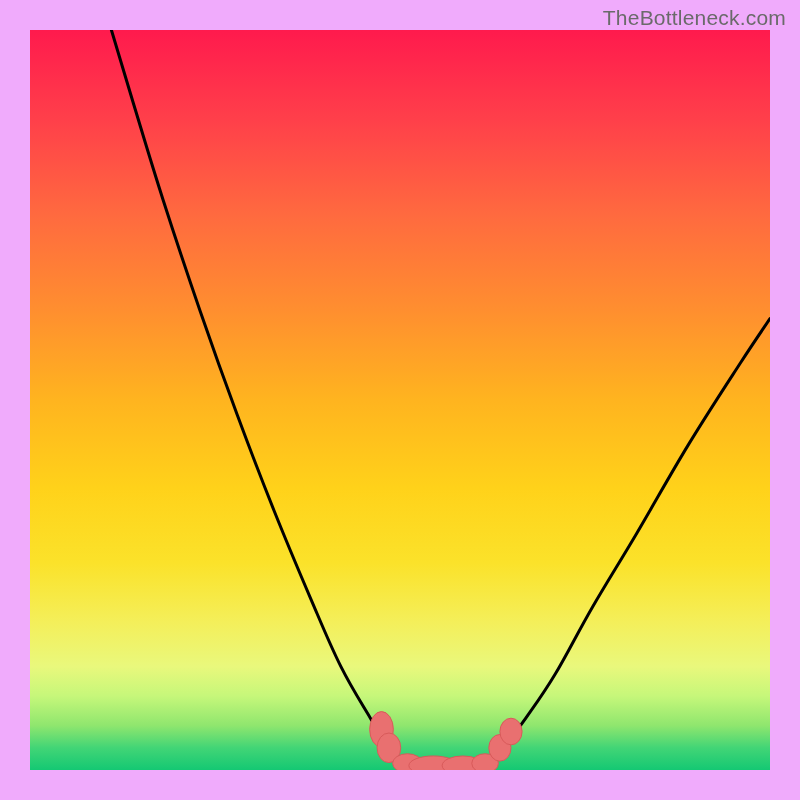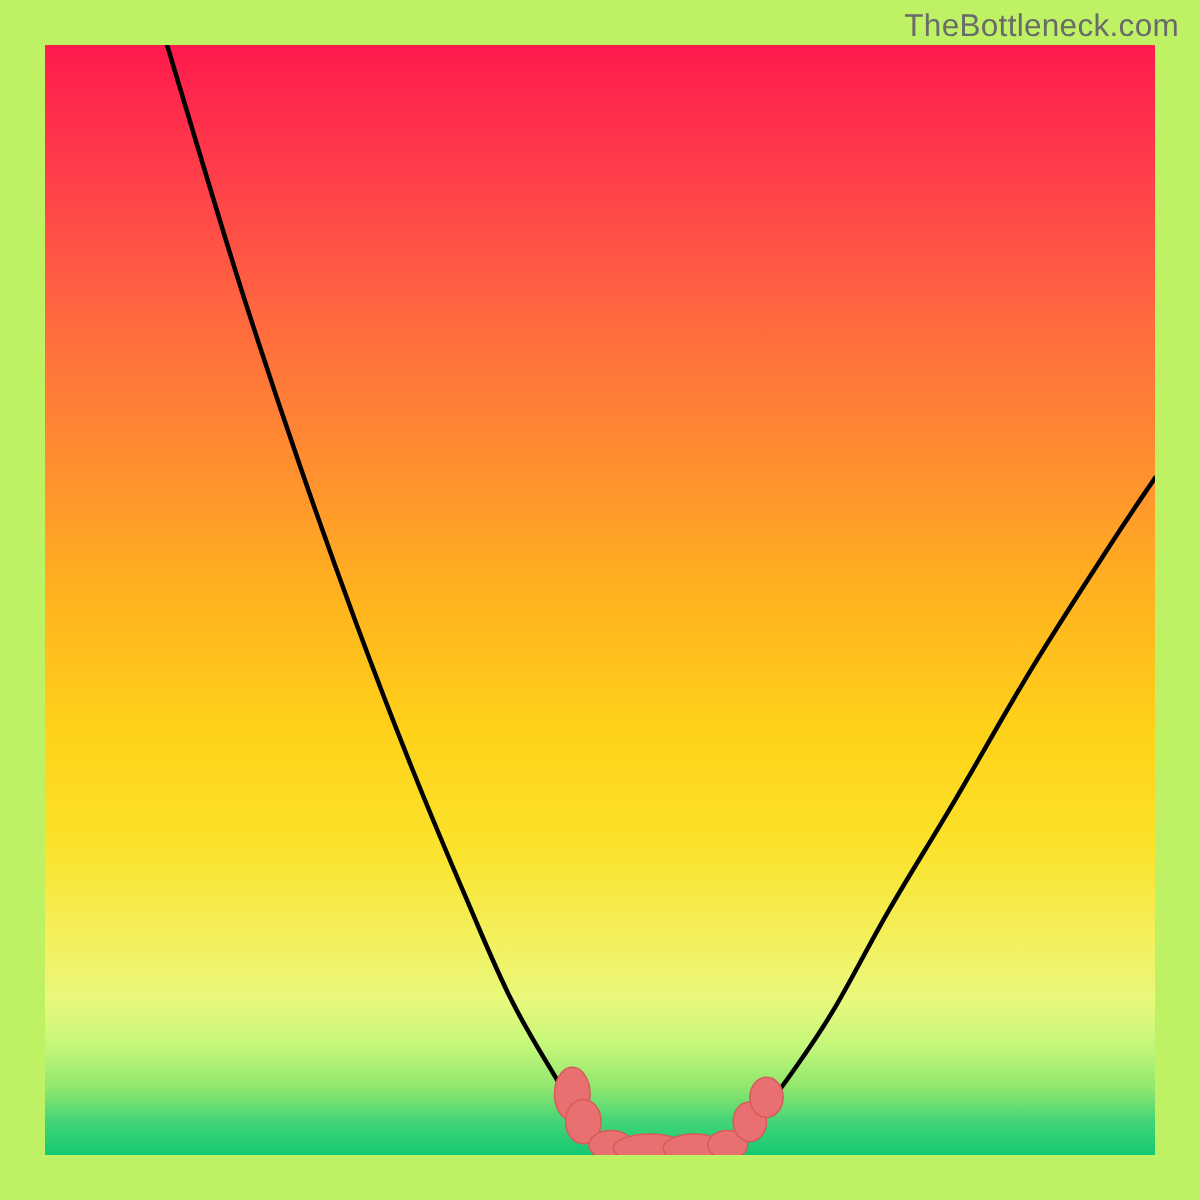--- a/index.html
+++ b/index.html
@@ -10,21 +10,21 @@
     background: #000;
     overflow: hidden;
     font-family: Arial, Helvetica, sans-serif;
   }
   .frame {
     position: absolute;
     left: 0;
     top: 0;
     width: 800px;
     height: 800px;
-    background: #bef264;
+    background: #f0abfc;
   }
   .plot {
     position: absolute;
     left: 30px;
     top: 30px;
     width: 740px;
     height: 740px;
     background: linear-gradient(to bottom,
       #ff1a4d 0%,
       #ff3f4a 12%,

